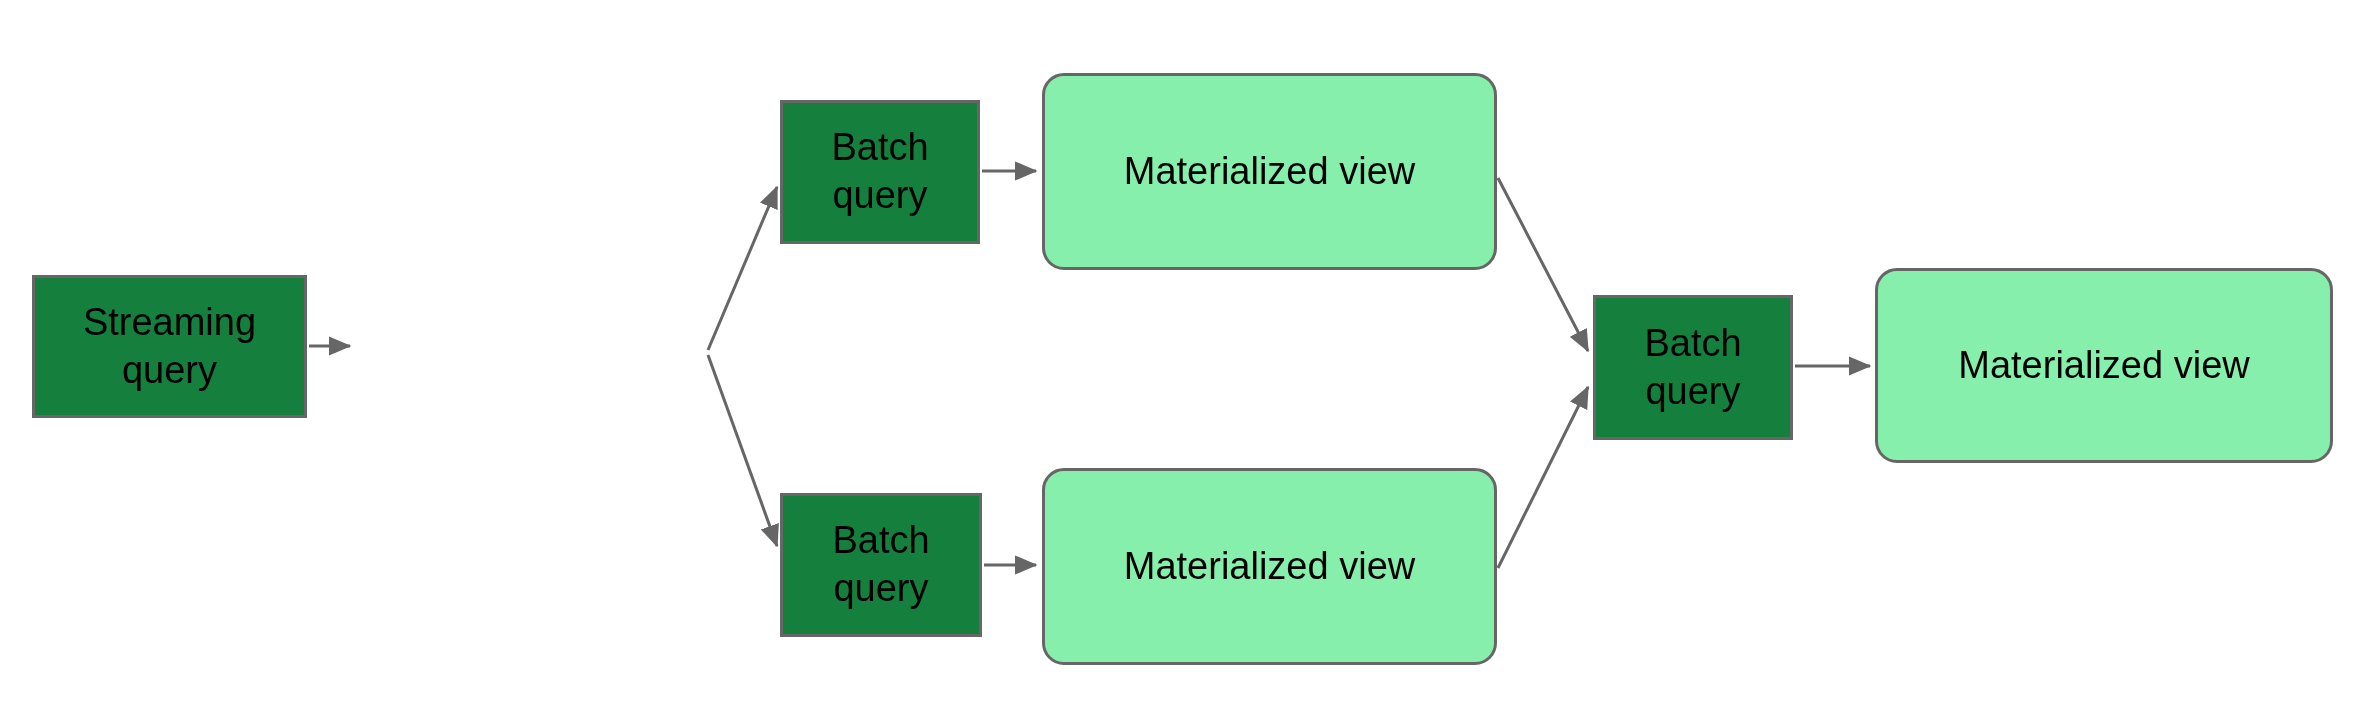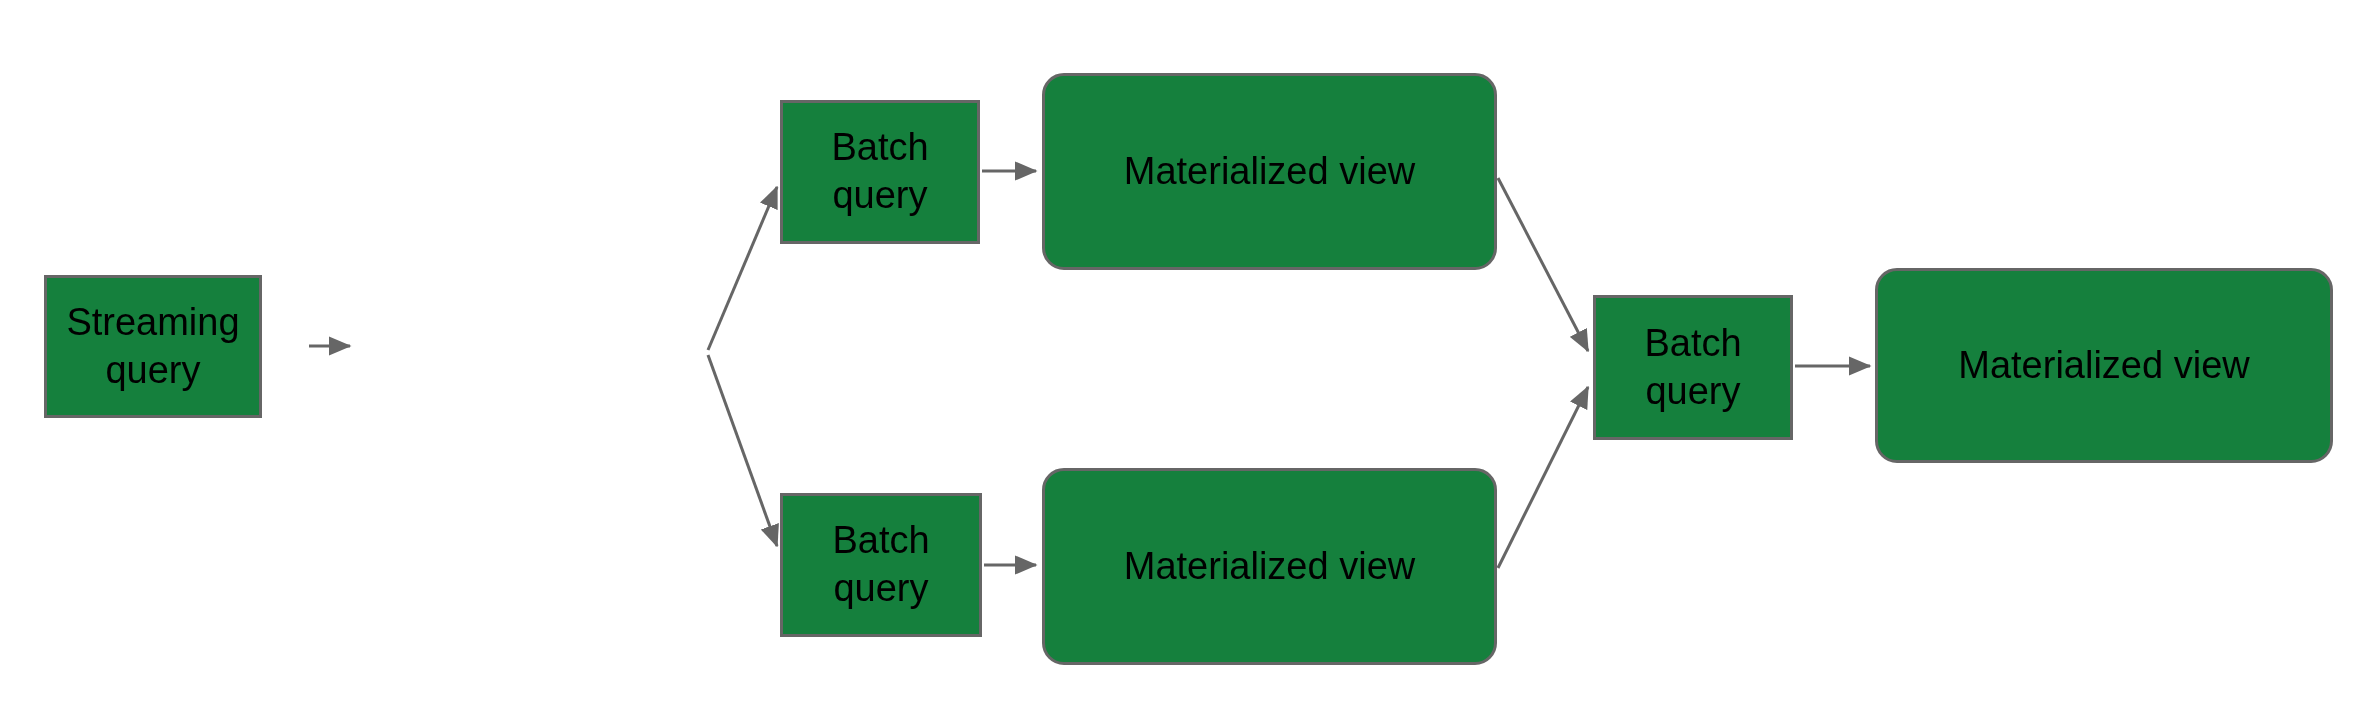--- a/index.html
+++ b/index.html
@@ -22,21 +22,21 @@
     border: 3px solid #666666;
     display: flex;
     align-items: center;
     justify-content: center;
     text-align: center;
     color: #000000;
     font-size: 38px;
     line-height: 1.26;
   }
   .node.query { background: #15803d; }
-  .node.table { background: #15803d; border-radius: 22px; }
+  .node.table { background: #86efac; border-radius: 22px; }
   .lbl { white-space: pre-line; }
 </style>
 </head>
 <body>
 
 <div class="canvas">
 
   <svg class="edges" width="2370" height="720" viewBox="0 0 2370 720" xmlns="http://www.w3.org/2000/svg">
     <defs>
       <marker id="arrow" markerUnits="strokeWidth" markerWidth="7.5" markerHeight="6.4" refX="7" refY="3.2" orient="auto">
@@ -46,21 +46,21 @@
     <line x1="309" y1="346" x2="350" y2="346" stroke="#666666" stroke-width="3" marker-end="url(#arrow)"></line>
     <line x1="708" y1="350" x2="777" y2="187" stroke="#666666" stroke-width="3" marker-end="url(#arrow)"></line>
     <line x1="708" y1="355" x2="777" y2="546" stroke="#666666" stroke-width="3" marker-end="url(#arrow)"></line>
     <line x1="982" y1="171" x2="1036" y2="171" stroke="#666666" stroke-width="3" marker-end="url(#arrow)"></line>
     <line x1="984" y1="565" x2="1036" y2="565" stroke="#666666" stroke-width="3" marker-end="url(#arrow)"></line>
     <line x1="1498" y1="178" x2="1588" y2="351" stroke="#666666" stroke-width="3" marker-end="url(#arrow)"></line>
     <line x1="1498" y1="568" x2="1588" y2="387" stroke="#666666" stroke-width="3" marker-end="url(#arrow)"></line>
     <line x1="1795" y1="366" x2="1870" y2="366" stroke="#666666" stroke-width="3" marker-end="url(#arrow)"></line>
   </svg>
 
-  <div class="node query" style="left:32px; top:275px; width:218px; height:143px;margin-left:12px;">
+  <div class="node query" style="left:32px; top:275px; width:275px; height:143px;">
     <span class="lbl">Streaming
 query</span>
   </div>
 
 
   <div class="node query" style="left:780px; top:100px; width:200px; height:144px;">
     <span class="lbl">Batch
 query</span>
   </div>
 

